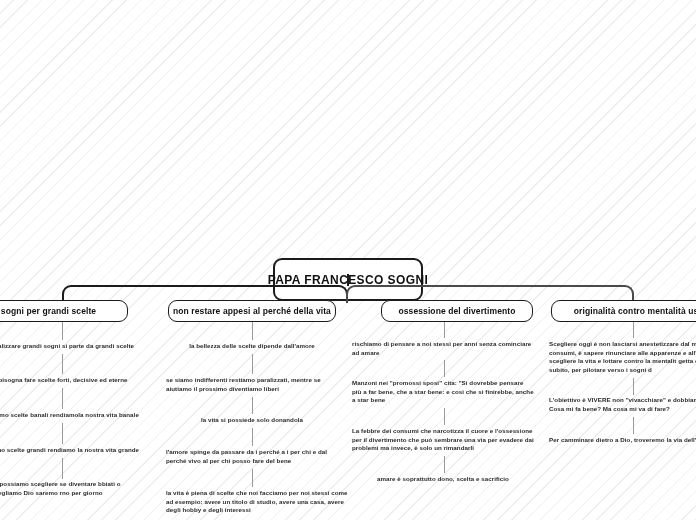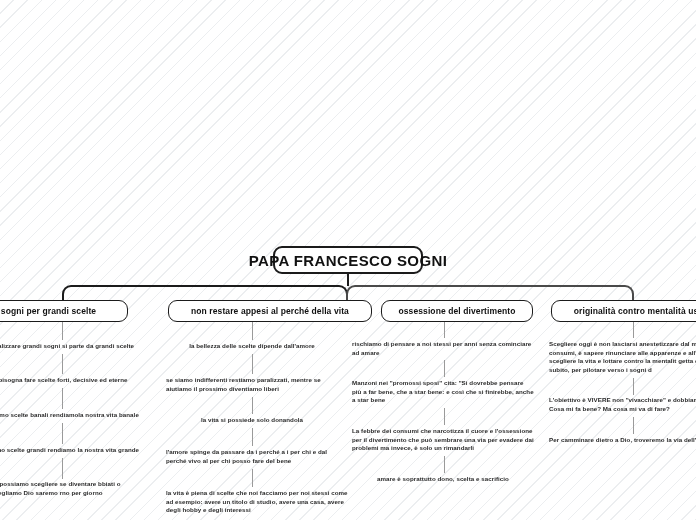--- a/index.html
+++ b/index.html
@@ -67,23 +67,24 @@
     border-radius: 9px;
     display: flex;
     align-items: center;
     justify-content: center;
     text-align: center;
     font-weight: bold;
     color: #111111;
     white-space: nowrap;
   }
   .node-root {
-    font-size: 15px;
+    font-size: 12px;
     letter-spacing: 0.4px;
-    height: 28px;
+    height: 43px;
+    margin-top: 12px;
   }
   .node-branch {
     font-size: 8.5px;
     letter-spacing: 0.1px;
     height: 22px;
     border-width: 1.6px;
   }
 
   
   .leaf {
@@ -134,21 +135,21 @@
   </div>
   <div class="conn conn-v" style="left:62px; top:423px; height:21px;"></div>
   <div class="leaf center" style="left:-62px; top:446px; width:250px;">
     <span>ciamo scelte grandi rendiamo la nostra vita grande</span>
   </div>
   <div class="conn conn-v" style="left:62px; top:458px; height:21px;"></div>
   <div class="leaf left" style="left:-62px; top:480px; width:200px;">
     <span>o ciò che scegliamo possiamo scegliere se diventare bbiati o dipendenti ma se scegliamo Dio saremo rno per giorno</span>
   </div>
 
-  <div class="node node-branch" style="left:168px; top:300px; width:204px;">
+  <div class="node node-branch" style="left:168px; top:300px; width:168px;">
     <span>non restare appesi al perché della vita</span>
   </div>
   <div class="conn conn-v" style="left:252px; top:322px; height:18px;"></div>
   <div class="leaf center" style="left:152px; top:342px; width:200px;">
     <span>la bellezza delle scelte dipende dall'amore</span>
   </div>
   <div class="conn conn-v" style="left:252px; top:354px; height:20px;"></div>
   <div class="leaf left" style="left:166px; top:376px; width:180px;">
     <span>se siamo indifferenti restiamo paralizzati, mentre se aiutiamo il prossimo diventiamo liberi</span>
   </div>

